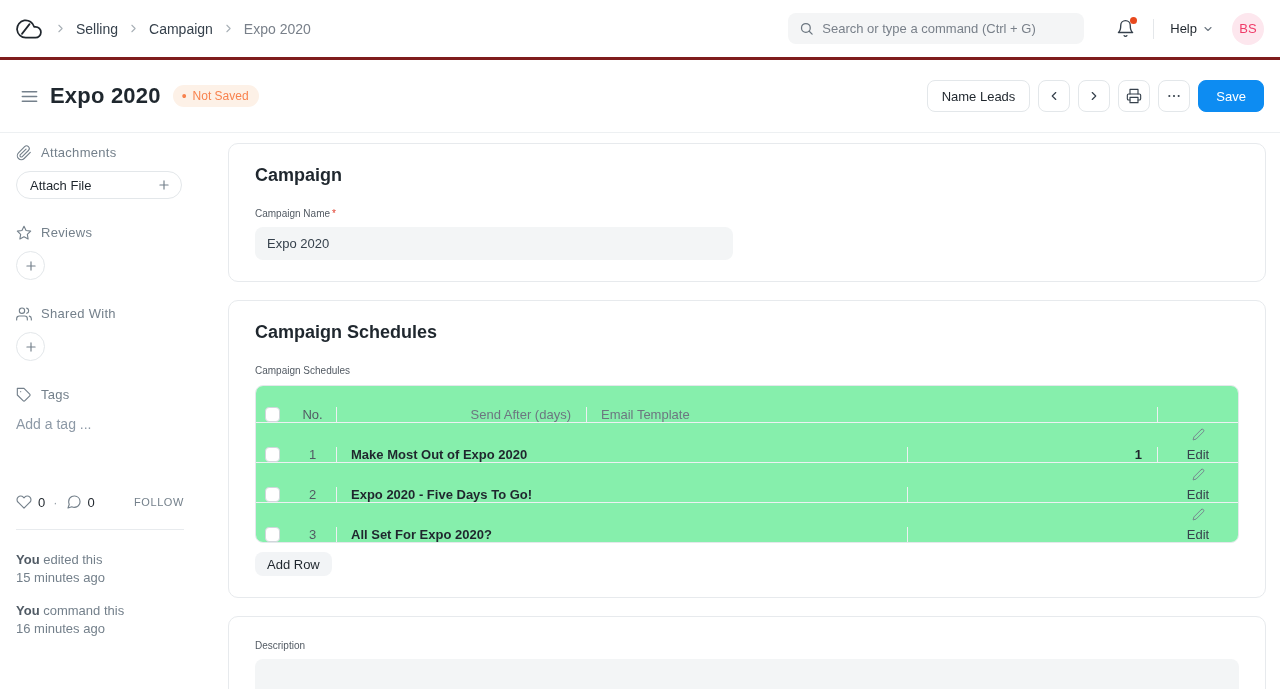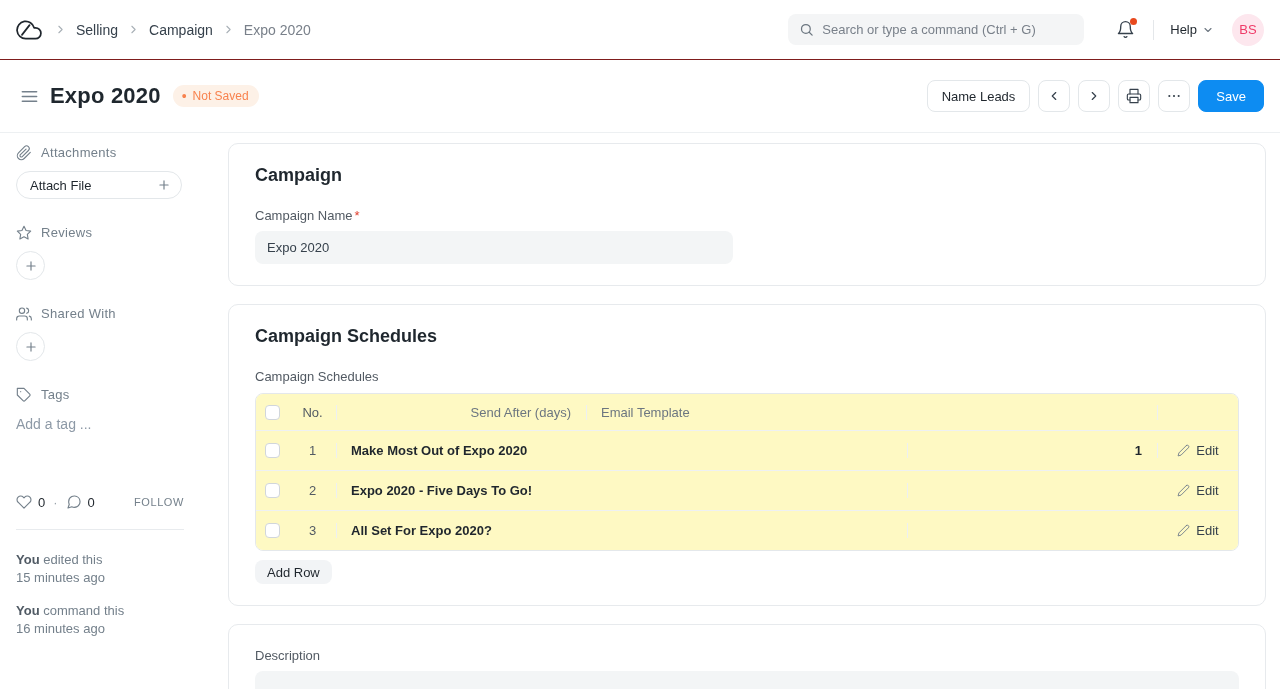--- a/index.html
+++ b/index.html
@@ -1,21 +1,21 @@
 <!DOCTYPE html>
 <html><head>
 <meta charset="utf-8">
 <style>
   * { margin:0; padding:0; box-sizing:border-box; }
   html,body { width:1280px; height:689px; overflow:hidden; background:#fff;
     font-family:"Liberation Sans", sans-serif; color:#1f262d; font-size:13px; }
 
   
   .navbar { height:60px; display:flex; align-items:center; padding:0 16px 0 14px;
-    border-bottom:1px solid #7f1d1d; }
+    border-bottom:3px solid #7f1d1d; }
   .logo { width:30px; height:30px; display:flex; align-items:center; justify-content:center; cursor:pointer; }
   .crumbs { display:flex; align-items:center; gap:9px; margin-left:10px; }
   .crumb { font-size:14px; color:#36414c; cursor:pointer; }
   .crumb.current { color:#79808a; cursor:default; }
   .crumb-sep { display:flex; color:#a8b0b7; }
   .searchbox { margin-left:auto; width:296px; height:31px; background:#f4f5f6; border-radius:8px;
     display:flex; align-items:center; gap:8px; padding:0 11px; }
   .searchbox input { border:none; background:transparent; outline:none; flex:1;
     font-family:inherit; font-size:13px; color:#36414c; }
   .searchbox input::placeholder { color:#79808a; }
@@ -67,41 +67,41 @@
     background:none; border:none; font-family:inherit; cursor:pointer; font-weight:500; }
   .side-divider { margin-top:19px; width:168px; border-top:1px solid #e8ebee; }
   .activity { margin-top:21px; color:#74808b; font-size:13px; line-height:18px; }
   .activity .entry { margin-bottom:15px; }
   .activity .who { font-weight:700; color:#505a64; }
 
   
   .card { background:#fff; border:1px solid #e7eaed; border-radius:10px; margin-bottom:18px;
     padding:21px 26px; }
   .card-title { font-size:18px; font-weight:700; color:#1f272e; }
-  .field-label { margin-top:22px; color:#525a63; font-size:13px; }
+  .field-label { margin-top:22px; color:#525a63; font-size:10px; }
   .req { color:#e03e2d; margin-left:2px; }
   .text-input { margin-top:8px; width:478px; height:33px; background:#f3f5f6; border:none;
     border-radius:8px; padding:0 12px; font-family:inherit; font-size:13px; color:#36414c; outline:none; }
 
   
   .grid { margin-top:9px; border:1px solid #e4e8eb; border-radius:8px; overflow:hidden; }
-  .t-row { display:flex; align-items:center; height:40px; border-top:1px solid #eef1f3; background:#fef9c3; }
+  .t-row { display:flex; align-items:flex-end; height:40px; border-top:1px solid #eef1f3; background:#86efac; }
   .t-row.head { height:36px; border-top:none; color:#6c7680; }
   .cell { display:flex; align-items:center; }
   .c-check { width:33px; justify-content:center; }
   .c-no { width:48px; justify-content:center; border-right:1px solid #edf0f2; color:#525a63; }
   .c-email { flex:1; padding:0 14px; border-right:1px solid #edf0f2; }
   .c-send { width:250px; justify-content:flex-end; padding:0 15px; border-right:1px solid #edf0f2; }
   .c-edit { width:80px; justify-content:center; }
   .t-row .c-email .val { font-weight:700; color:#1f262d; }
   .t-row .c-send .val { font-weight:700; color:#1f262d; }
   .checkbox { appearance:none; width:15px; height:15px; border:1px solid #d1d6db; border-radius:4px;
     background:#fff; cursor:pointer; margin:0; }
   .edit-btn { display:flex; align-items:center; gap:6px; background:none; border:none;
-    font-family:inherit; font-size:13px; color:#36414c; cursor:pointer; }
+    font-family:inherit; font-size:13px; color:#36414c; cursor:pointer;flex-direction:column; }
   .edit-btn svg { color:#74808b; }
   .add-row-btn { margin-top:9px; height:24px; background:#f2f4f6; border:none; border-radius:8px;
     padding:0 12px; font-family:inherit; font-size:13px; color:#1f262d; cursor:pointer; }
 
   
   .desc-card .field-label { margin-top:2px; }
   .desc-area { margin-top:8px; width:100%; height:70px; background:#f3f5f6; border-radius:8px; }
 
   svg { display:block; }
 </style>

